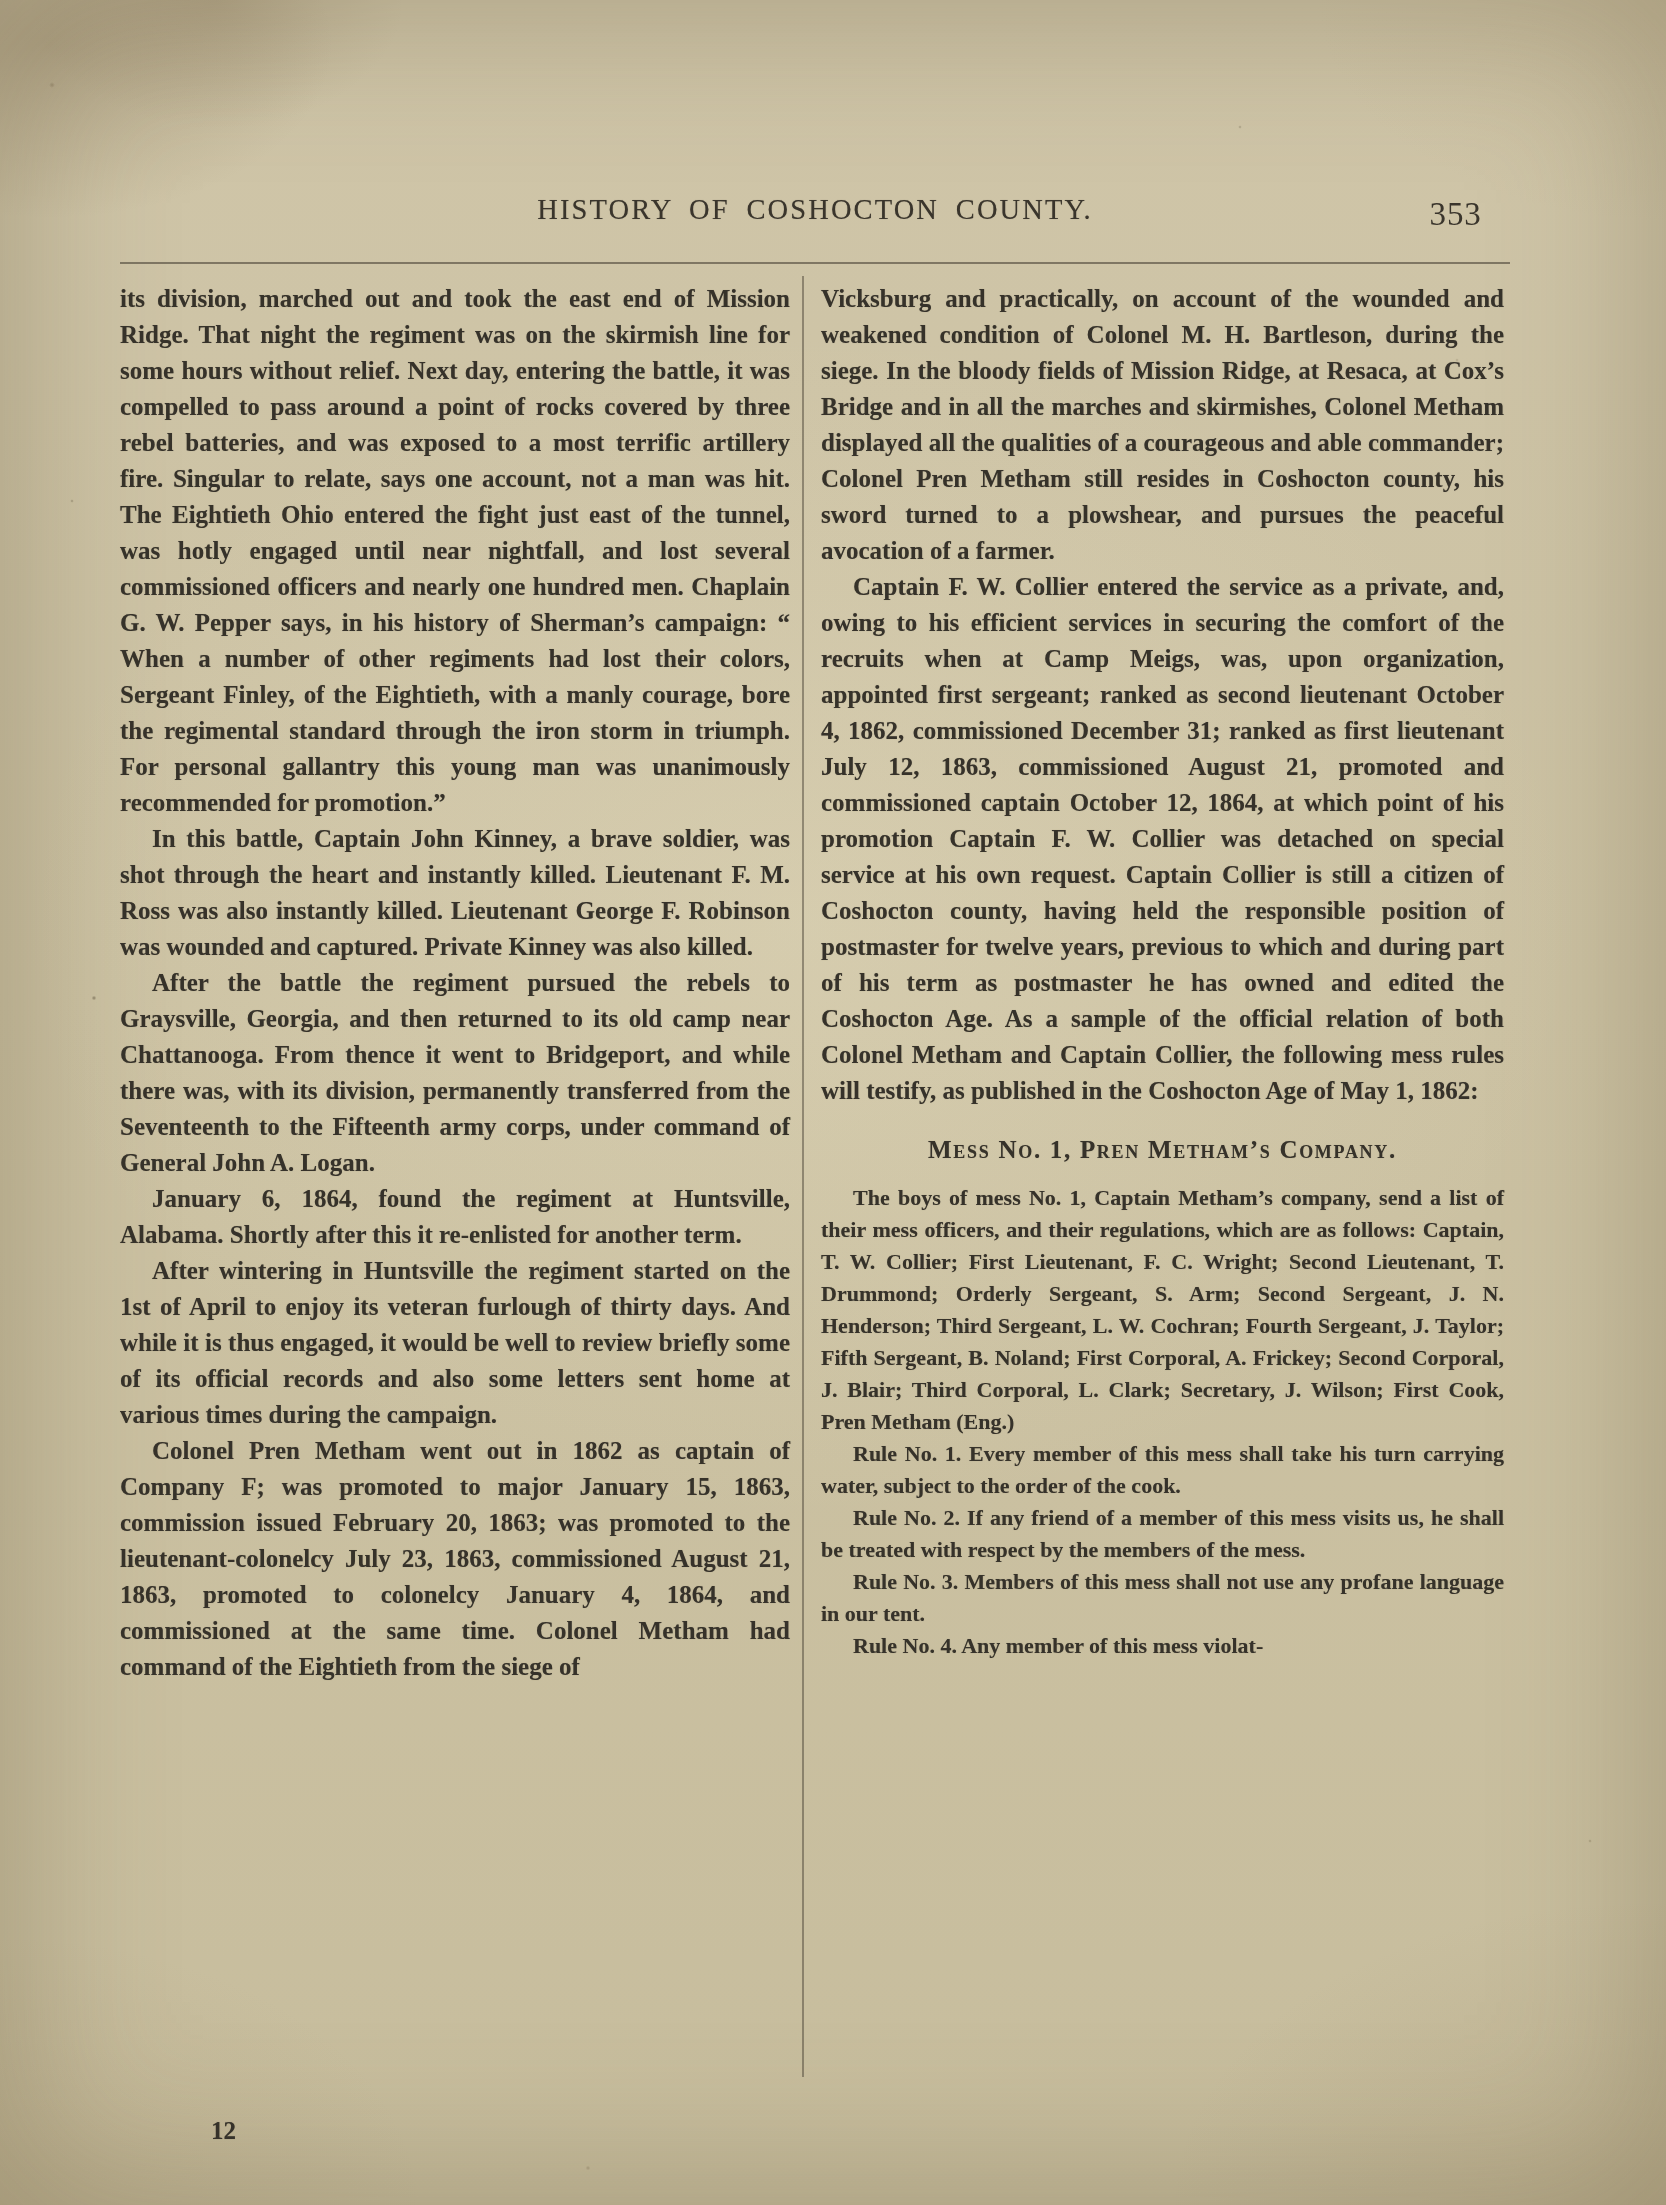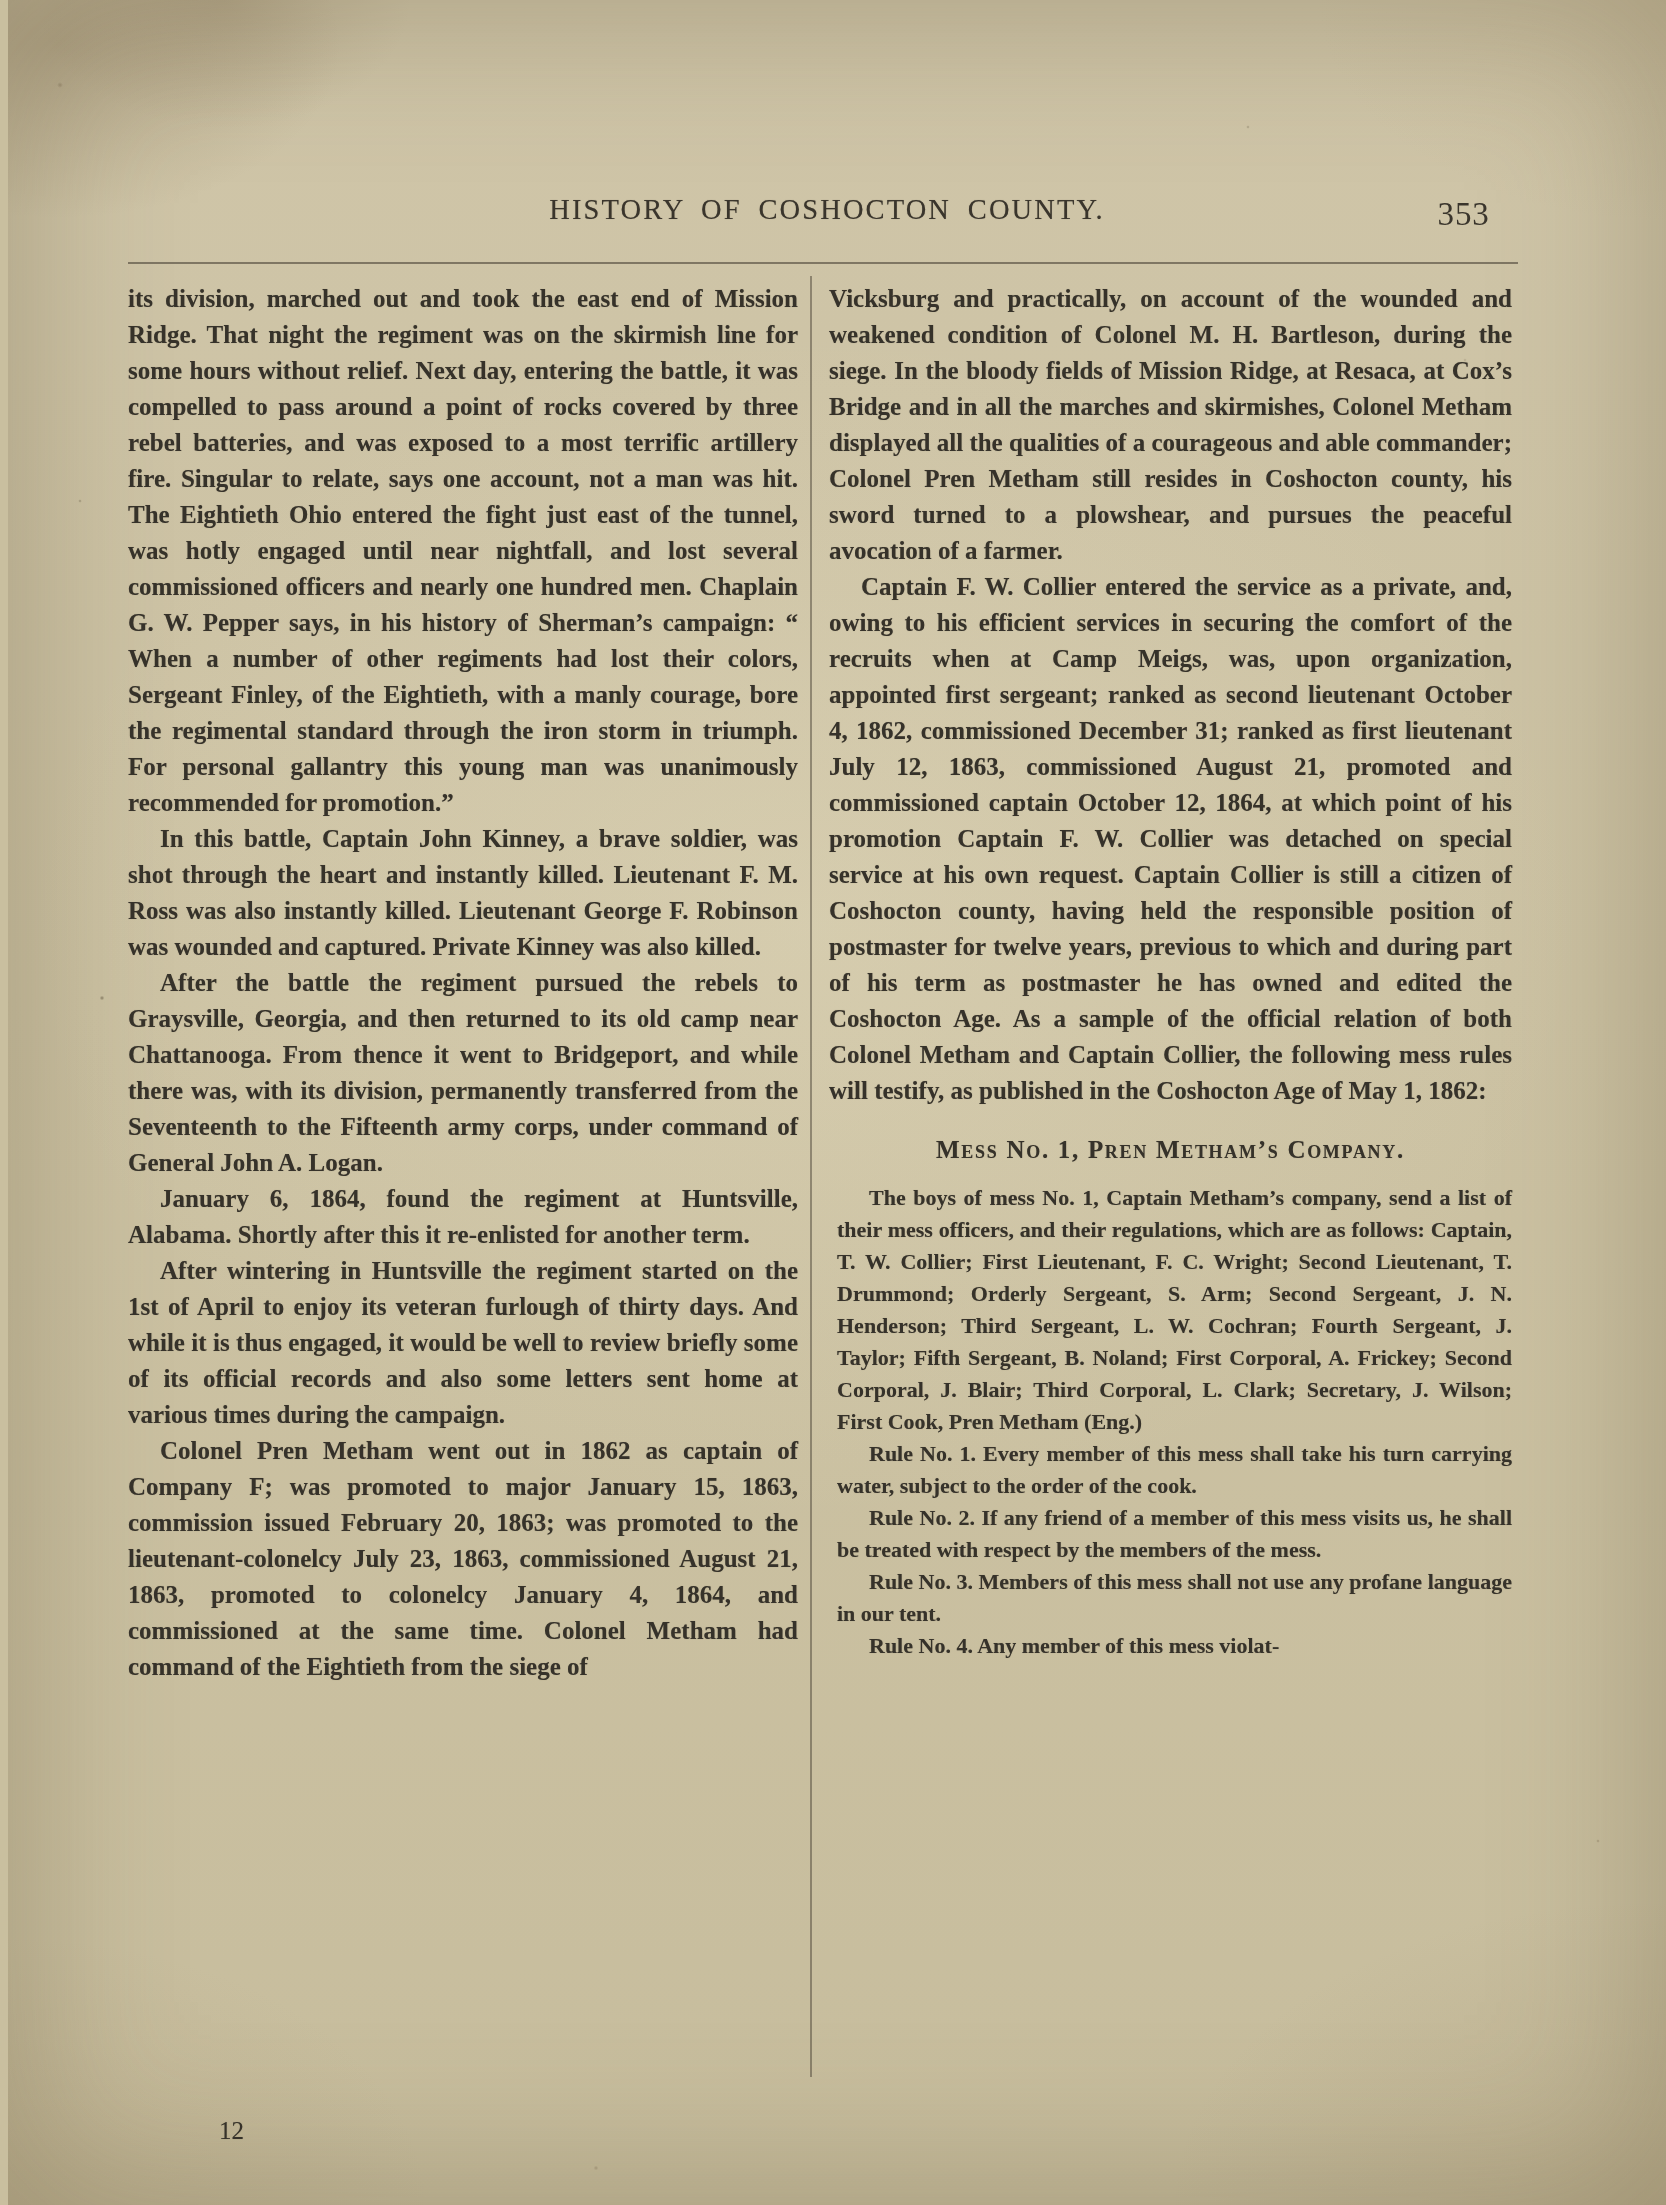--- a/index.html
+++ b/index.html
@@ -1,16 +1,16 @@
 <!DOCTYPE html>
 <html lang="en" style="font-size:13.4px"><head>
 <meta charset="utf-8">
 <title>History of Coshocton County — page 353</title>
 <style>
-  * { box-sizing: border-box; margin-left: 8px; }
+  * { box-sizing: border-box; }
   html, body { margin: 0; padding: 0; }
   body {
     width: 1667px;
     height: 2205px;
     position: relative;
     overflow: hidden;
     background: #c9bf9f;
     font-family: "Liberation Serif", "DejaVu Serif", serif;
     color: #36322a;
   }
@@ -87,20 +87,21 @@
     letter-spacing: 1.7px;
     color: #36322a;
     text-shadow: 0 0 0.8px rgba(54,48,38,.35);
   }
   .small-text p { font-size: 22px; line-height: 32px; }
 
   .signature-mark {
     position: absolute; left: 211px; top: 2117px;
     font-size: 25px; color: #36322a;
     text-shadow: 0 0 0.8px rgba(54,48,38,.35);
+    font-weight: bold;
   }
 </style>
 </head>
 <body>
 
 <div class="page">
   <div class="paper"></div>
   <div class="specks"></div>
 
   <header class="page-header">

